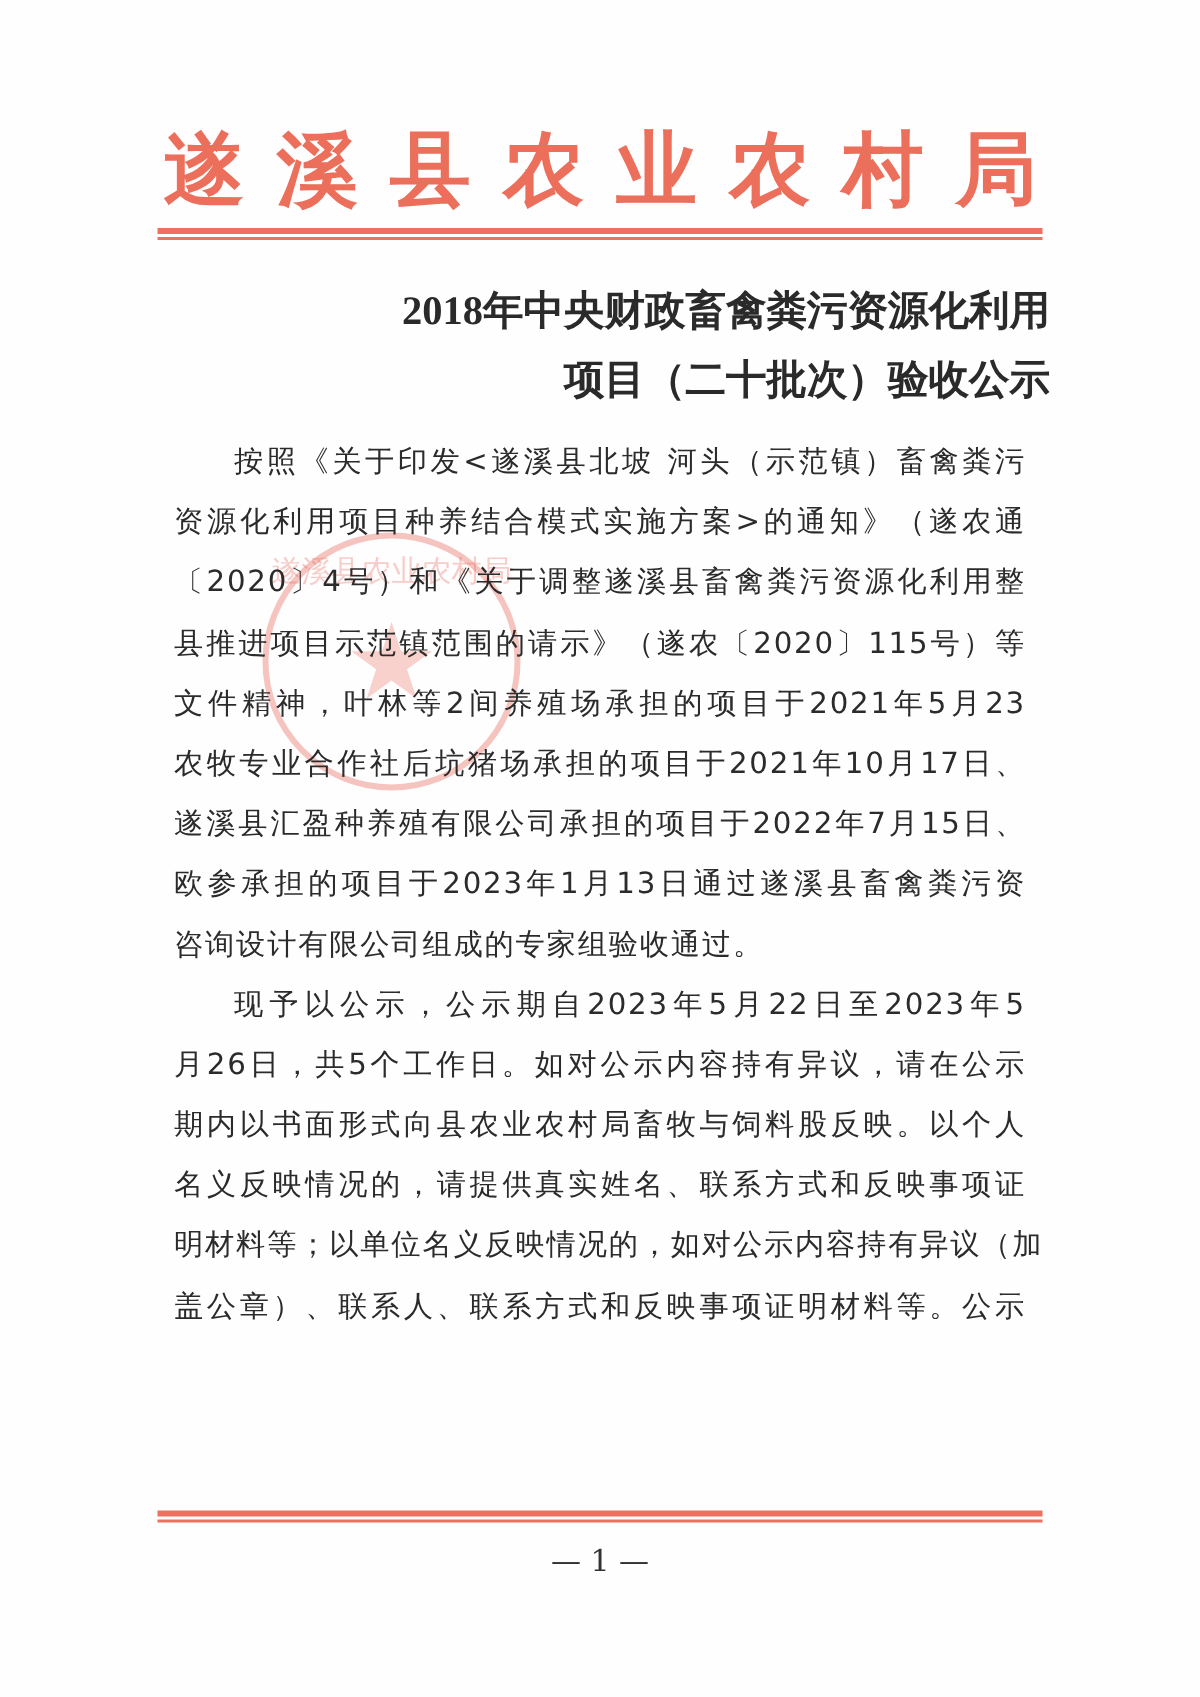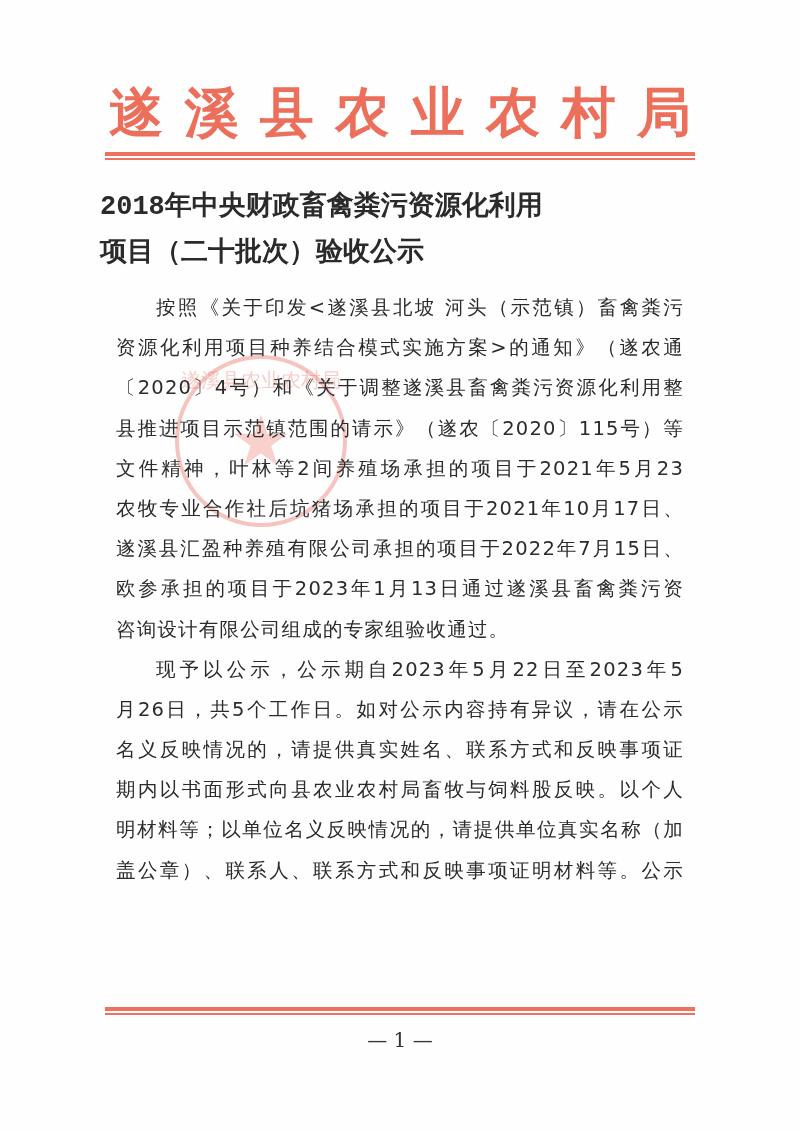--- a/index.html
+++ b/index.html
@@ -11,22 +11,22 @@
       display: flex; justify-content: space-between; align-items: center;
       font-family: "DejaVu Serif", "Liberation Serif", serif;
       font-size: 54px; font-weight: bold; color: #ec6f5c; letter-spacing: 0;
     }
     .masthead span { display: inline-block; width: 62px; text-align: center; }
 
     .rule-thick { position: absolute; left: 105px; width: 590px; height: 4px; background: #ee705e; }
     .rule-thin { position: absolute; left: 105px; width: 590px; height: 1.5px; background: #ee705e; }
 
     .doc-title {
-      position: absolute; left: 100px; width: 600px; text-align: left;
-      font-family: Liberation Mono, monospace; font-weight: bold;
+      position: absolute; left: 100px; width: 600px; text-align: right;
+      font-family: Liberation Serif, serif; font-weight: bold;
       font-size: 27px; color: #2a2a2a; line-height: 44px;
     }
 
     .body-text {
       position: absolute; left: 116px; top: 288px; width: 568px;
       font-family: "DejaVu Sans", "Liberation Sans", sans-serif;
       font-size: 19.5px; color: #2b2b2b; line-height: 40.2px;
       text-align: justify; text-align-last: justify; letter-spacing: 1.2px;
     }
     .body-text .line { display: block; white-space: nowrap; height: 40.2px; }
@@ -84,23 +84,23 @@
     <span class="line">资源化利用项目种养结合模式实施方案&gt;的通知》（遂农通</span>
     <span class="line">〔2020〕4号）和《关于调整遂溪县畜禽粪污资源化利用整</span>
     <span class="line">县推进项目示范镇范围的请示》（遂农〔2020〕115号）等</span>
     <span class="line">文件精神，叶林等2间养殖场承担的项目于2021年5月23</span>
     <span class="line">农牧专业合作社后坑猪场承担的项目于2021年10月17日、</span>
     <span class="line">遂溪县汇盈种养殖有限公司承担的项目于2022年7月15日、</span>
     <span class="line">欧参承担的项目于2023年1月13日通过遂溪县畜禽粪污资</span>
     <span class="line last">咨询设计有限公司组成的专家组验收通过。</span>
     <span class="line indent">现予以公示，公示期自2023年5月22日至2023年5</span>
     <span class="line">月26日，共5个工作日。如对公示内容持有异议，请在公示</span>
+    <span class="line">期内以书面形式向县农业农村局畜牧与饲料股反映。以个人</span>
     <span class="line">名义反映情况的，请提供真实姓名、联系方式和反映事项证</span>
-    <span class="line">期内以书面形式向县农业农村局畜牧与饲料股反映。以个人</span>
-    <span class="line">明材料等；以单位名义反映情况的，请提供单位真实名称（加</span>
+    <span class="line">明材料等；以单位名义反映情况的，如对公示内容持有异议（加</span>
     <span class="line">盖公章）、联系人、联系方式和反映事项证明材料等。公示</span>
   </div>
 
   <div class="rule-thick" style="top:1007px;"></div>
   <div class="rule-thin" style="top:1013px;"></div>
 
   <div class="page-number">— 1 —</div>
 </div>
 
 </body></html>

